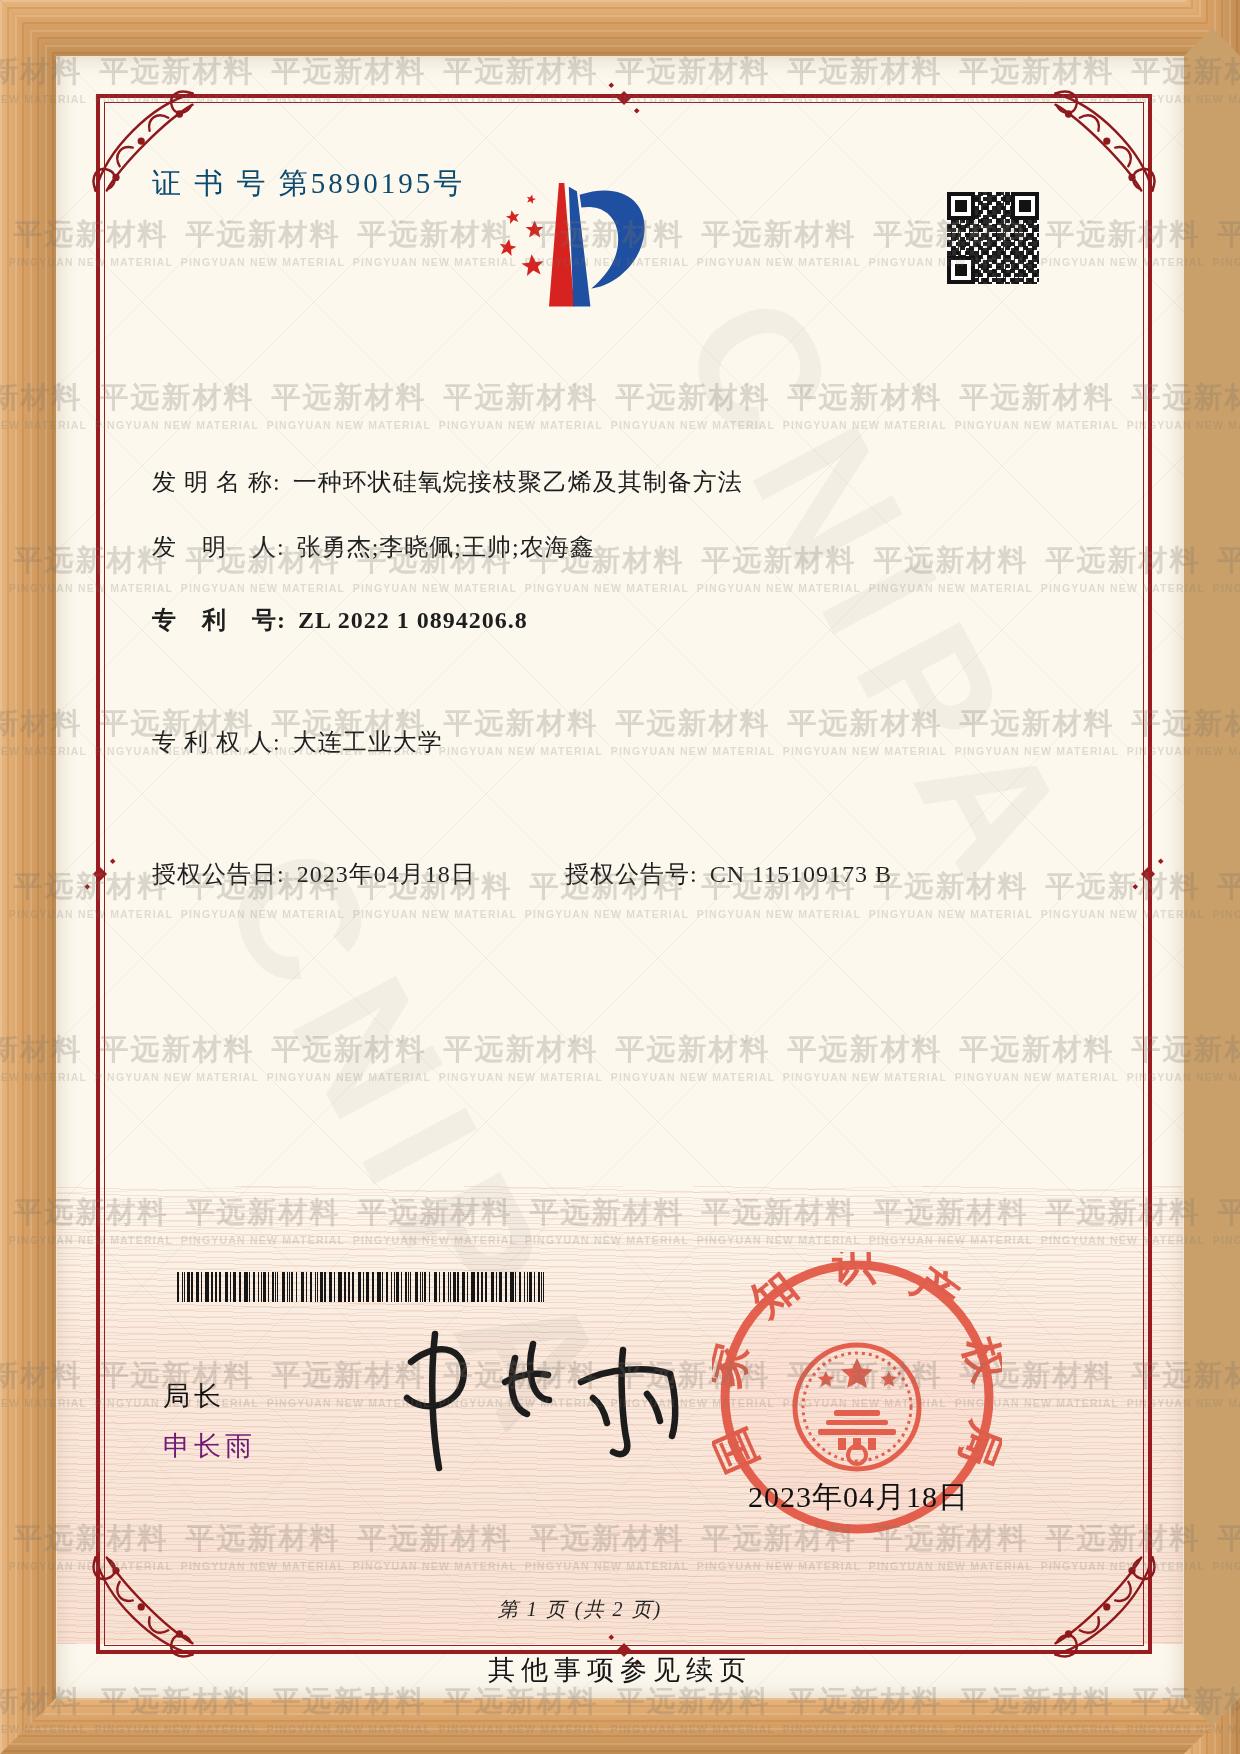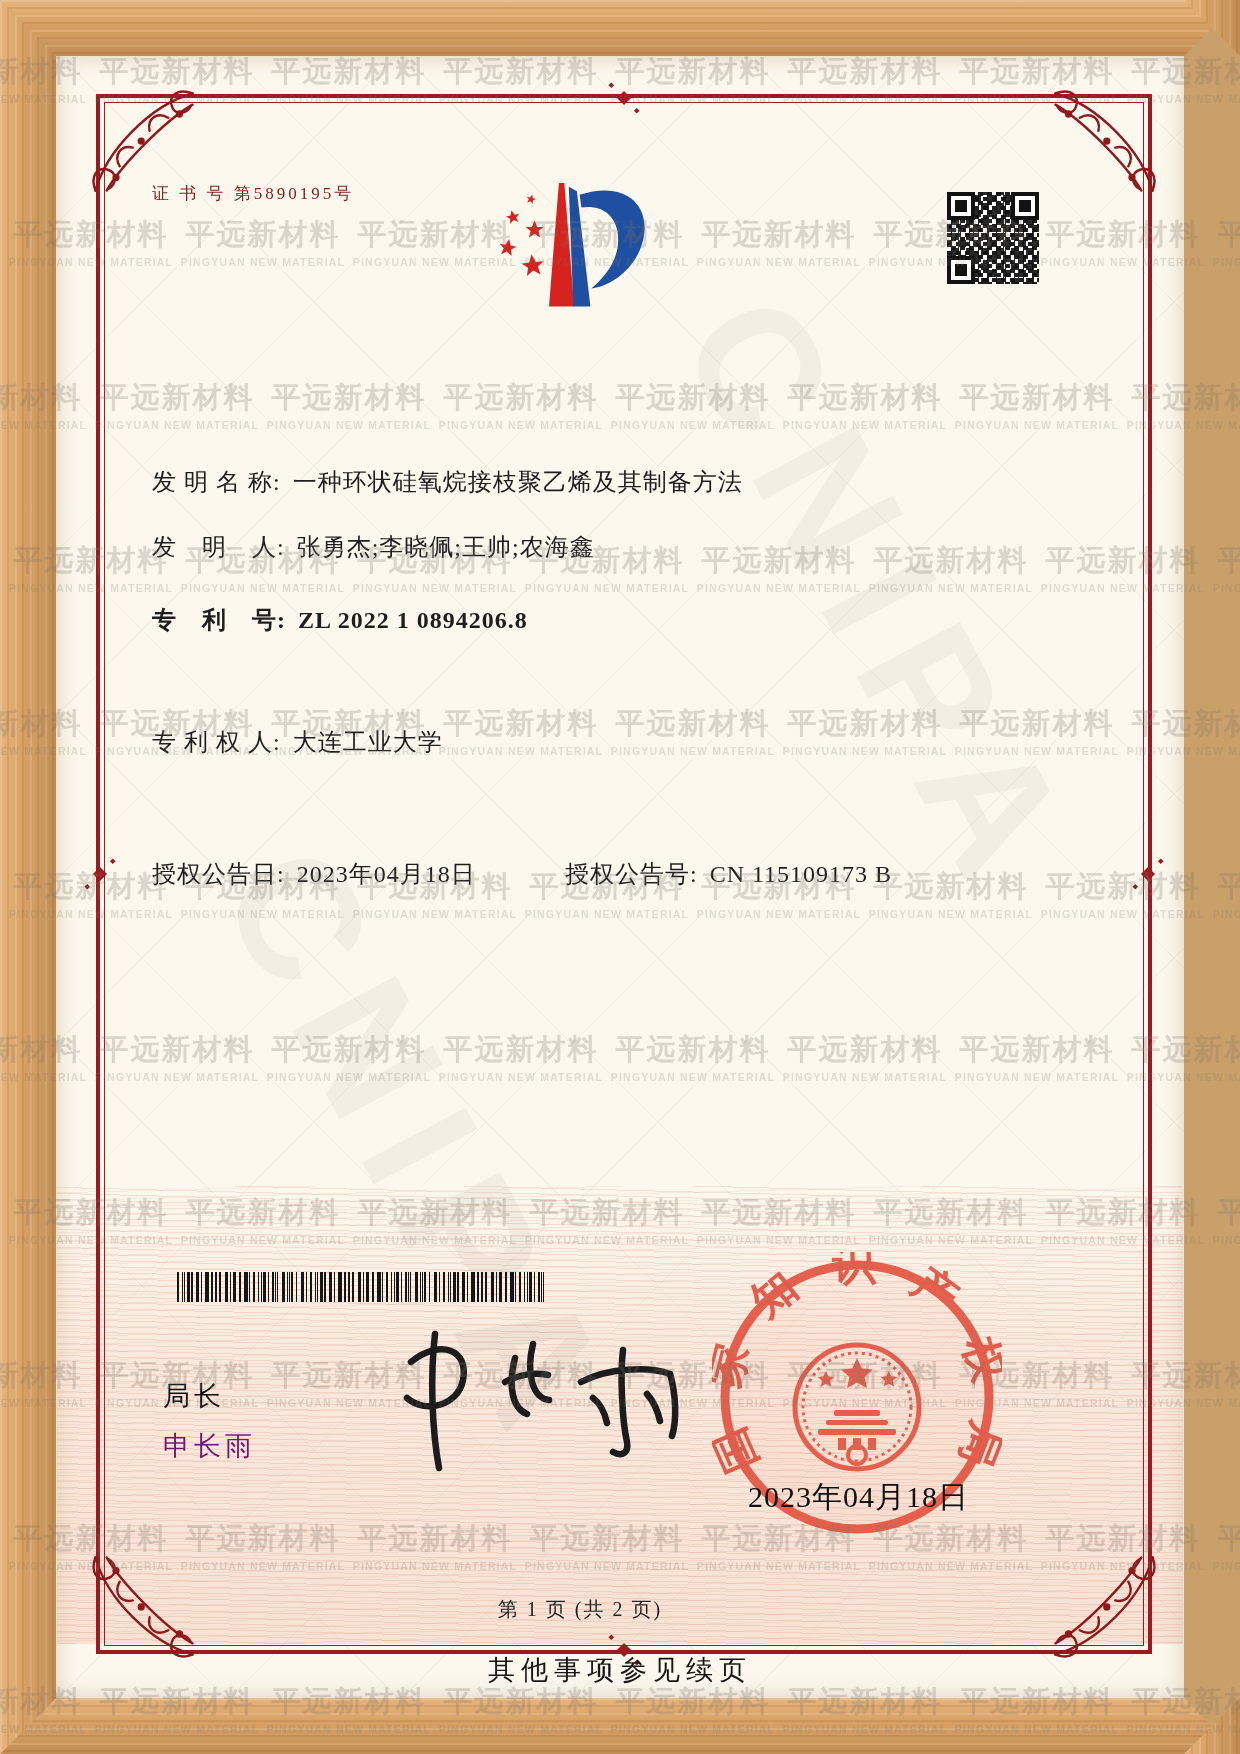--- a/index.html
+++ b/index.html
@@ -54,21 +54,21 @@
   .c-bl{left:-12px;bottom:-12px;transform:scaleY(-1);}
   .c-br{right:-12px;bottom:-12px;transform:scale(-1,-1);}
   .edge-orn{position:absolute;width:10px;height:10px;background:#9a1b20;transform:rotate(45deg);z-index:4;}
   .eo-top{left:50%;top:-5px;margin-left:-5px;box-shadow:-18px 0 0 -3px #9a1b20,18px 0 0 -3px #9a1b20;}
   .eo-bottom{left:50%;bottom:-5px;margin-left:-5px;box-shadow:-18px 0 0 -3px #9a1b20,18px 0 0 -3px #9a1b20;}
   .eo-left{left:-5px;top:50%;margin-top:-5px;box-shadow:0 -18px 0 -3px #9a1b20,0 18px 0 -3px #9a1b20;}
   .eo-right{right:-5px;top:50%;margin-top:-5px;box-shadow:0 -18px 0 -3px #9a1b20,0 18px 0 -3px #9a1b20;}
 
   
   .abs{position:absolute;z-index:5;}
-  #cert-no{left:152px;top:182px;font-size:17px;letter-spacing:3px;color:#7f1d1d;}
+  #cert-no{left:152px;top:164px;font-size:29px;letter-spacing:3px;color:#0c4a6e;}
   #logo{left:468px;top:176px;width:180px;height:142px;}
   #qr{left:947px;top:192px;width:92px;height:92px;background:#fff;
       background-image:
         repeating-conic-gradient(rgba(18,18,18,.95) 0% 25%, rgba(255,255,255,0) 0% 50%),
         repeating-conic-gradient(rgba(18,18,18,.9) 0% 25%, rgba(255,255,255,0) 0% 50%);
       background-size:9px 9px,15px 15px;background-position:0 0,4px 3px;}
   .finder{position:absolute;width:20px;height:20px;border:4px solid #121212;background:#fff;}
   .finder::after{content:"";position:absolute;left:4px;top:4px;width:12px;height:12px;background:#121212;}
   .f-tl{left:0;top:0;} .f-tr{right:0;top:0;} .f-bl{left:0;bottom:0;}
   #title{left:0;width:1240px;top:326px;text-align:center;font-size:49px;font-weight:bold;
@@ -82,21 +82,21 @@
   #barcode{left:177px;top:1272px;width:370px;height:30px;
     background:
       repeating-linear-gradient(90deg,#151515 0 2px,transparent 2px 5px,#151515 5px 6px,transparent 6px 10px,
         #151515 10px 13px,transparent 13px 15px,#151515 15px 16px,transparent 16px 19px),
       repeating-linear-gradient(90deg,#151515 0 1px,transparent 1px 7px);}
   #director-title{left:163px;top:1378px;font-size:27px;font-family:"Liberation Sans",sans-serif;color:#111;letter-spacing:4px;}
   #director-name{left:163px;top:1428px;font-size:27px;font-family:"Liberation Sans",sans-serif;color:#701a75;letter-spacing:4px;}
   #signature{left:355px;top:1322px;width:345px;height:155px;}
   #seal{left:712px;top:1252px;width:290px;height:290px;opacity:.9;}
   #seal-date{left:748px;top:1477px;font-size:30px;color:#111;letter-spacing:1px;z-index:6;}
-  #page-num{left:0;width:1160px;top:1596px;text-align:center;font-size:20px;color:#222;letter-spacing:2px;}
+  #page-num{left:0;width:1160px;top:1596px;text-align:center;font-size:20px;color:#222;letter-spacing:2px;font-style:italic;}
   #cont-note{left:0;width:1240px;top:1652px;text-align:center;font-size:27px;color:#161616;letter-spacing:6px;}
 
   
   #wm-layer{position:absolute;inset:0;z-index:9;pointer-events:none;overflow:hidden;}
   .wm{position:absolute;width:170px;text-align:center;}
   .wm-cn{font-size:29px;font-weight:bold;letter-spacing:2px;color:rgba(122,117,106,.26);
          font-family:"Liberation Sans",sans-serif;}
   .wm-en{font-size:10.5px;font-weight:bold;letter-spacing:1.2px;color:rgba(122,117,106,.22);
          font-family:"Liberation Sans",sans-serif;margin-top:1px;}
 </style>

